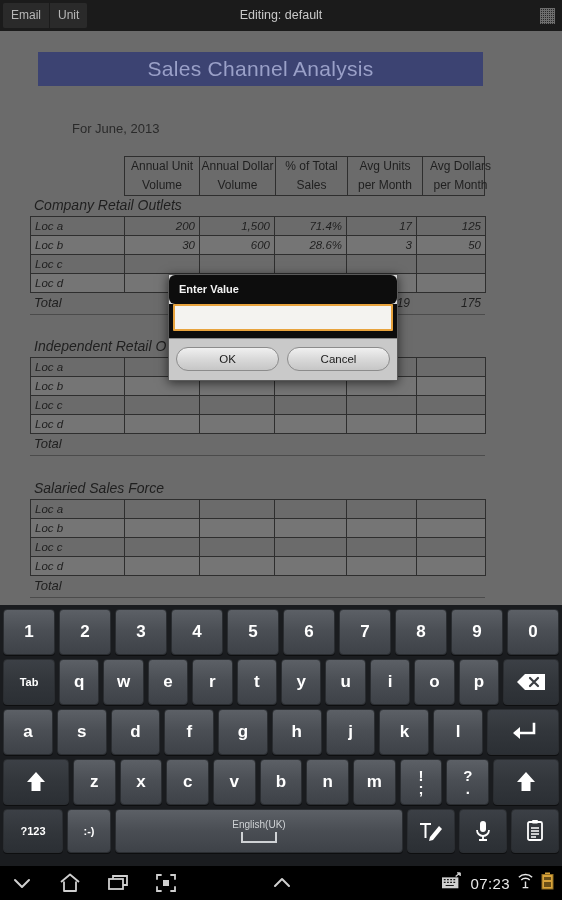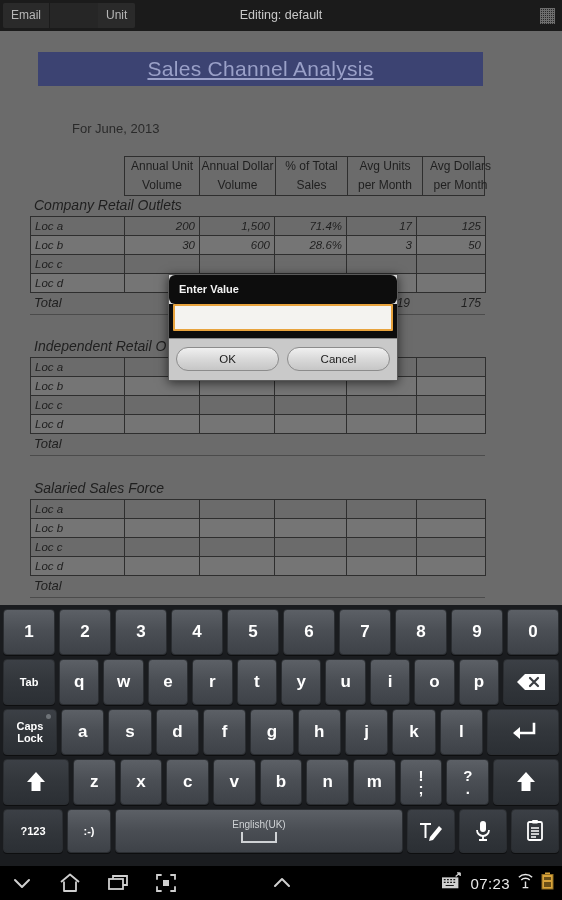--- a/index.html
+++ b/index.html
@@ -30,21 +30,20 @@
     box-sizing: border-box;
   }
   .ab-group {
     position: absolute;
     left: 3px; top: 3px;
     height: 25px;
     display: flex;
     background: #262626;
     border-radius: 2px;
     overflow: hidden;
-    gap: 48px;
   }
   .ab-btn {
     color: #b7b7b7;
     font-size: 12px;
     line-height: 25px;
     padding: 0 8px;
     background: #2a2a2a;
     border-right: 1px solid #1b1b1b;
     cursor: default;
   }
@@ -85,21 +84,20 @@
   .doc-title {
     position: absolute;
     left: 38px; top: 21px;
     width: 445px; height: 34px;
     background: #3c4372;
     color: #9aa0c8;
     font-size: 21px;
     text-align: center;
     line-height: 34px;
     letter-spacing: .3px;
-    text-decoration: underline;
   }
   .doc-sub {
     position: absolute;
     left: 72px; top: 90px;
     font-size: 13px;
     color: #2a2a2a;
   }
 
   
   .colhead {
@@ -598,27 +596,20 @@
       <div class="key">p</div>
       <div class="key mod w-bksp">
         <svg width="30" height="18" viewBox="0 0 30 18">
           <path d="M9 1 L29 1 L29 17 L9 17 L1 9 Z" fill="#ffffff"></path>
           <path d="M14 5 L22 13 M22 5 L14 13" stroke="#3a3d42" stroke-width="2.2" stroke-linecap="round"></path>
         </svg>
       </div>
     </div>
 
     <div class="kb-row">
-      <div class="key mod w-caps">
-        <span class="caps-dot"></span>
-        <span class="caps2">
-            <span>Caps</span>
-            <span>Lock</span>
-          </span>
-      </div>
       <div class="key">a</div>
       <div class="key">s</div>
       <div class="key">d</div>
       <div class="key">f</div>
       <div class="key">g</div>
       <div class="key">h</div>
       <div class="key">j</div>
       <div class="key">k</div>
       <div class="key">l</div>
       <div class="key mod w-enter">

